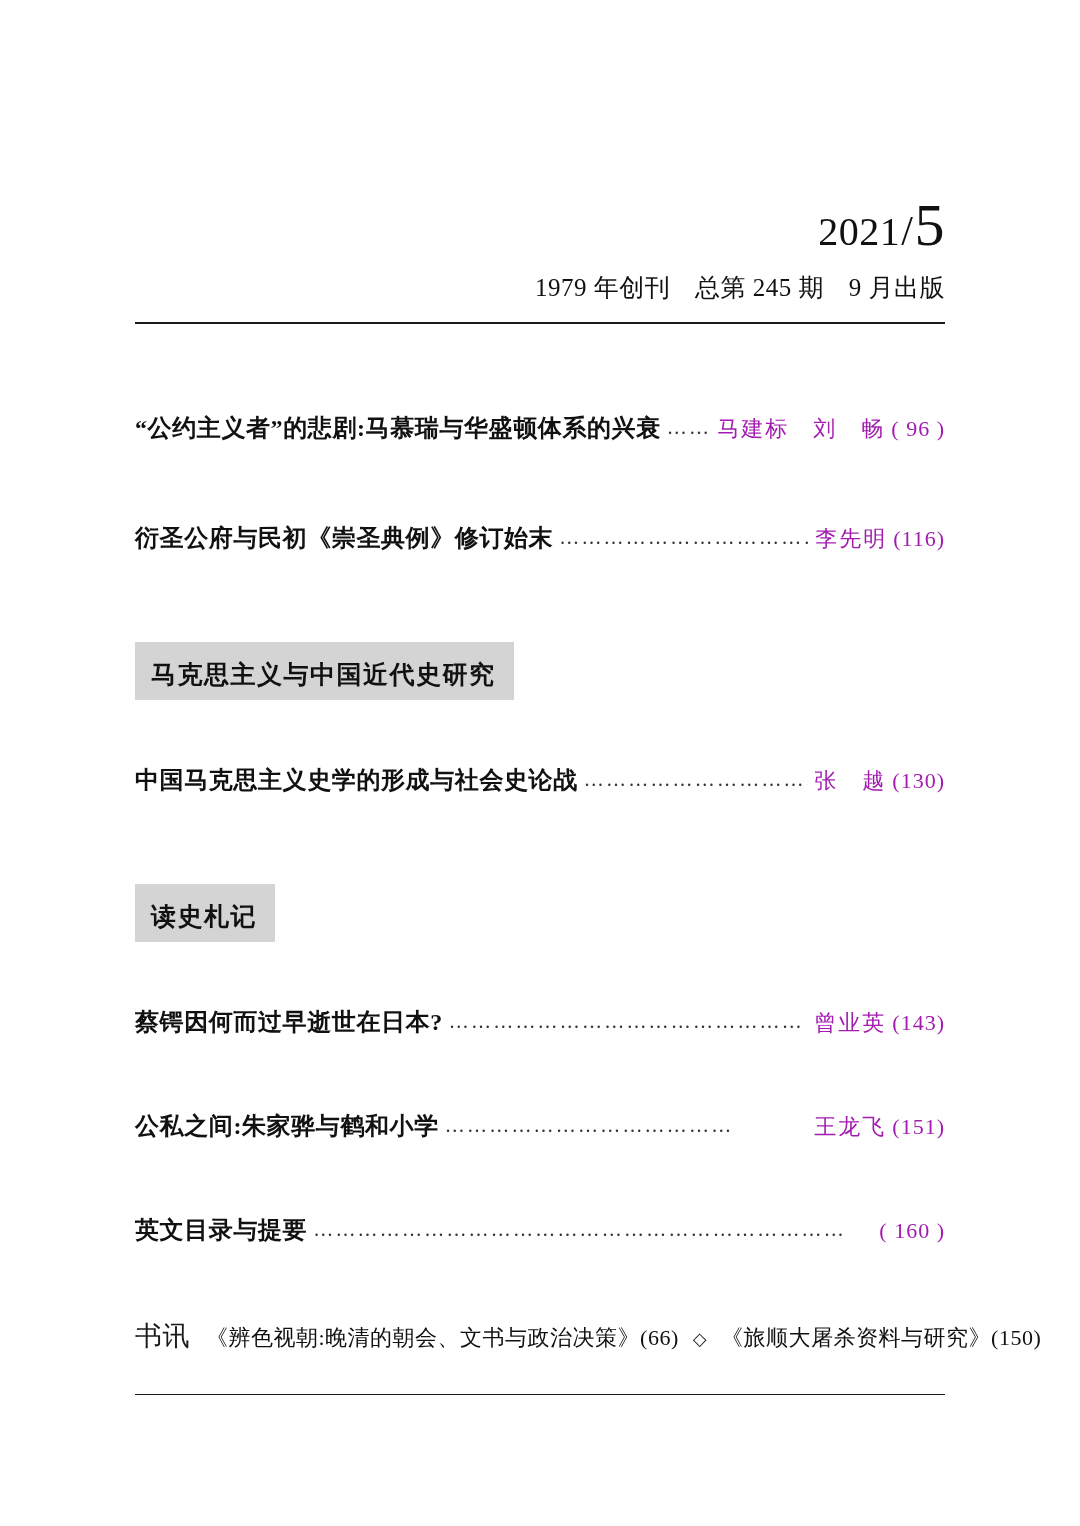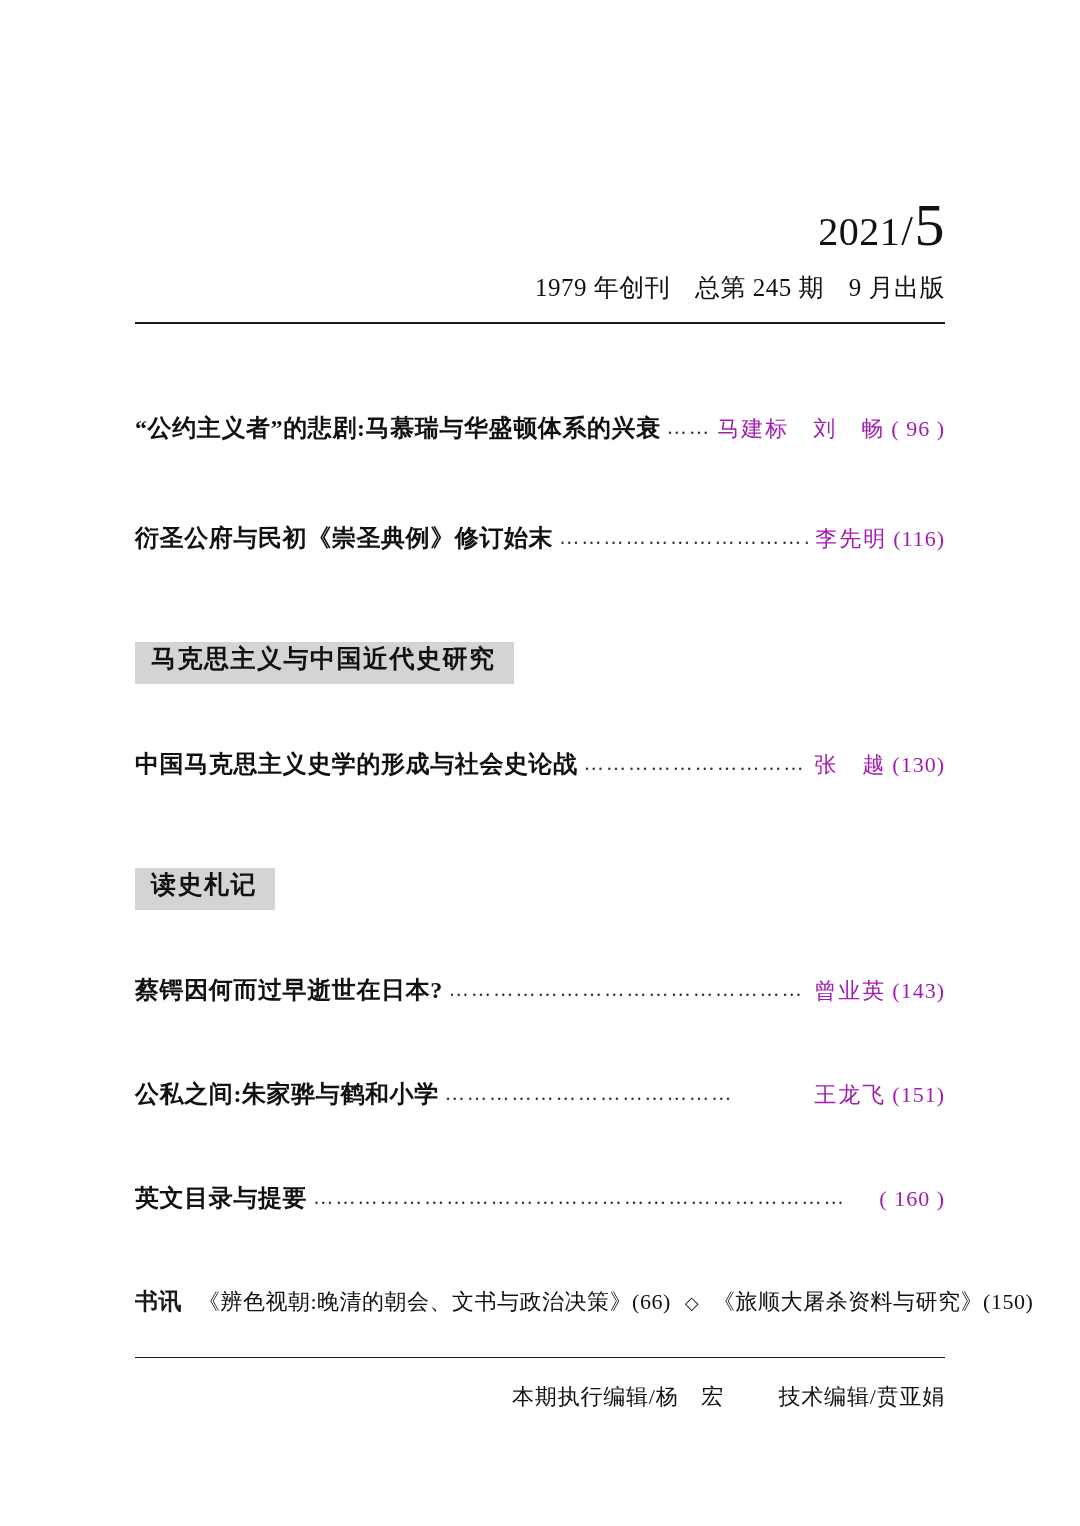--- a/index.html
+++ b/index.html
@@ -100,40 +100,40 @@
   .entry .page-no {
     margin-left: 6px;
   }
 
   .sect-head {
     display: inline-block;
     background: #d4d4d4;
     font-size: 25px;
     font-weight: bold;
     color: #111;
-    padding: 0 18px 9px 16px;
+    padding: 16px 18px 9px 16px;
     letter-spacing: 1.5px;
   }
 
   .sp-1 { height: 88px; }
   .sp-2 { height: 78px; }
   .sp-3 { height: 64px; }
   .sp-4 { height: 72px; }
 
   
   .booknews {
     display: flex;
     align-items: baseline;
     font-size: 22px;
     letter-spacing: 0.5px;
     white-space: nowrap;
   }
   .booknews .bn-label {
-    font-weight: bold;
-    font-size: 23px;
+    font-weight: normal;
+    font-size: 27px;
     margin-right: 16px;
   }
   .booknews .bn-item { color: #111; }
   .booknews .bn-sep { margin: 0 14px; font-size: 18px; }
 
   .rule-bottom {
     margin-top: 40px;
     border-top: 1.5px solid #1a1a1a;
     width: 810px;
   }
@@ -229,18 +229,14 @@
       <span class="bn-label">书讯</span>
       <span class="bn-item">《辨色视朝:晚清的朝会、文书与政治决策》(66)</span>
       <span class="bn-sep">◇</span>
       <span class="bn-item">《旅顺大屠杀资料与研究》(150)</span>
     </div>
 
   </div>
 
   <div class="rule-bottom"></div>
 
-  <div class="colophon">
-    <span>本期执行编辑/杨　宏</span>
-    <span class="ed2">技术编辑/贲亚娟</span>
-  </div>
 
 </div>
 
 </body></html>

